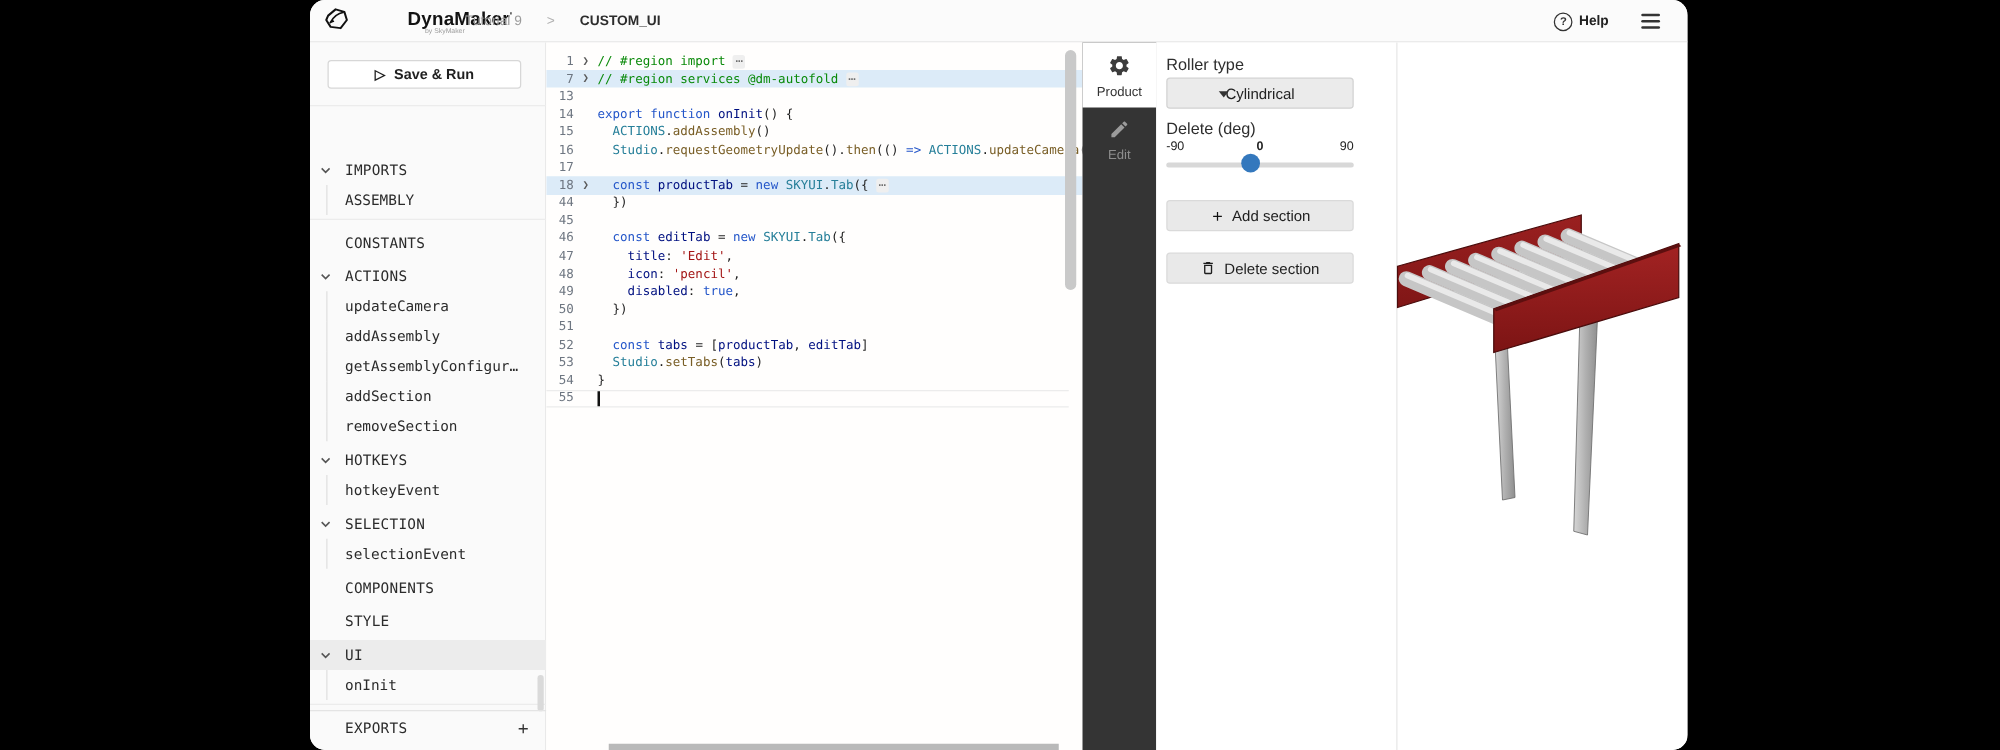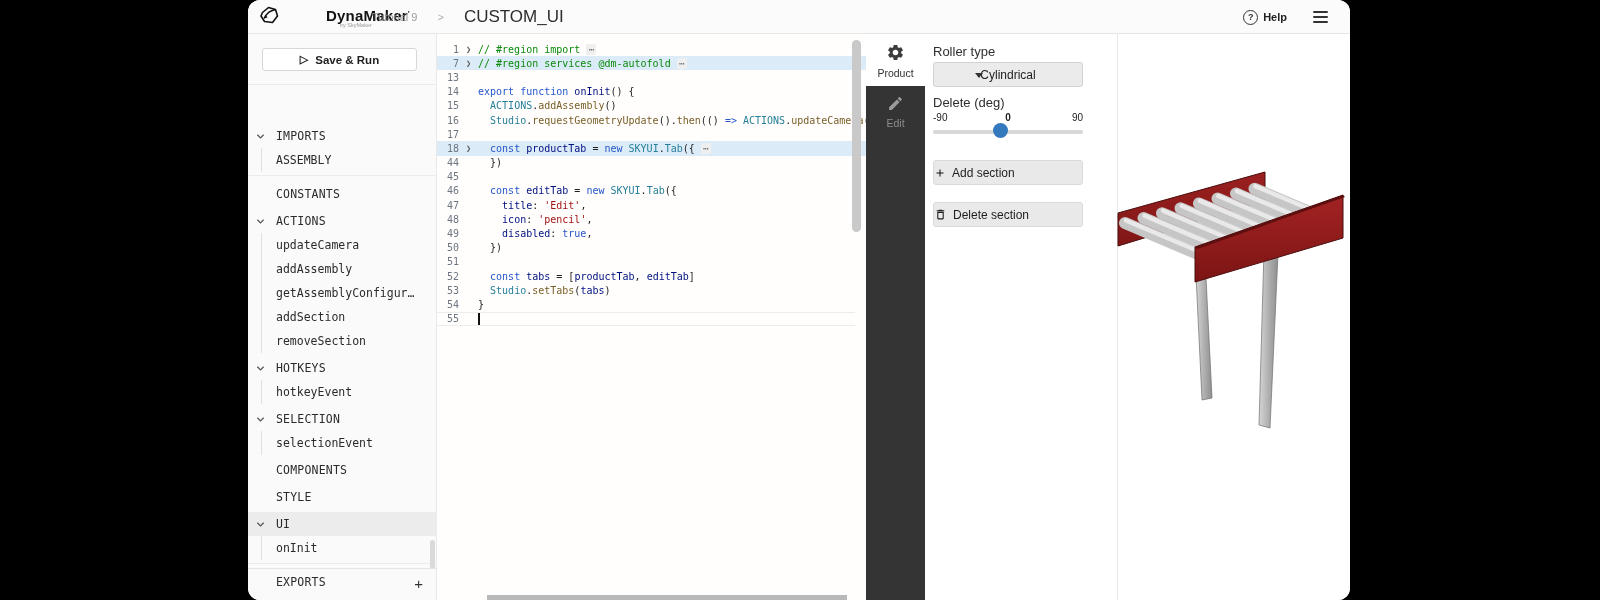--- a/index.html
+++ b/index.html
@@ -10,21 +10,21 @@
   
   .topbar{position:absolute;left:0;top:0;width:100%;height:34px;background:#fbfbfb;
     border-bottom:1px solid #e6e6e6;box-sizing:border-box;}
   .logo{position:absolute;left:10px;top:4px;display:flex;align-items:center;gap:6px;}
   .logo-name{font-size:15px;font-weight:bold;color:#121212;letter-spacing:.2px;position:relative;margin-left:40px;}
   .logo-name .tm{font-size:8px;position:relative;top:-5px;}
   .logo-sub{position:absolute;left:92px;top:22px;font-size:5.5px;color:#9a9a9a;}
   .crumbs{position:absolute;left:124px;top:0;height:34px;display:flex;align-items:center;gap:20px;}
   .crumb-parent{font-size:11px;color:#9b9b9b;}
   .crumb-sep{font-size:11px;color:#b0b0b0;}
-  .crumb-current{font-size:17px;color:#2d2d2d;font-weight:normal;}
+  .crumb-current{font-size:11px;color:#2d2d2d;font-weight:bold;}
   .top-right{position:absolute;right:22px;top:0;height:34px;display:flex;align-items:center;gap:26px;}
   .help{display:flex;align-items:center;gap:5px;cursor:pointer;}
   .help-circle{width:13px;height:13px;border:1.4px solid #333;border-radius:50%;display:flex;
     align-items:center;justify-content:center;font-size:9px;font-weight:bold;color:#333;}
   .help-label{font-size:11px;font-weight:bold;color:#222;}
   .burger{width:15px;display:flex;flex-direction:column;gap:3px;cursor:pointer;}
   .burger div{height:1.8px;background:#333;border-radius:1px;}
   
   .sidebar{position:absolute;left:0;top:34px;width:189px;height:566px;background:#fafafa;
     border-right:1px solid #e9e9e9;box-sizing:border-box;}
@@ -87,21 +87,21 @@
   .select .caret{position:absolute;right:9px;top:10px;width:0;height:0;background:none;
     border-left:4px solid transparent;border-right:4px solid transparent;border-top:5px solid #333;}
   .slider-labels{position:absolute;left:8px;top:78px;width:150px;height:12px;font-size:10px;color:#222;}
   .sl-min{position:absolute;left:0;}
   .sl-val{position:absolute;left:0;right:0;text-align:center;font-weight:bold;}
   .sl-max{position:absolute;right:0;}
   .slider-track{position:absolute;left:8px;top:96px;width:150px;height:4px;background:#d8d8d8;border-radius:2px;cursor:pointer;}
   .slider-handle{position:absolute;left:68px;top:89px;width:15px;height:15px;border-radius:50%;
     background:#3478bd;cursor:grab;}
   .p-btn{position:absolute;left:8px;width:150px;height:25px;background:#e9e9e9;border:1px solid #dadada;
-    border-radius:3px;box-sizing:border-box;display:flex;align-items:center;gap:6px;
+    border-radius:3px;box-sizing:border-box;display:flex;align-items:center;justify-content:center;gap:6px;
     font-size:12px;color:#1e1e1e;cursor:pointer;}
   .btn-add{top:126px;}
   .btn-del{top:168px;}
   
   .viewport{position:absolute;left:869px;top:34px;width:233px;height:566px;background:#fff;
     border-left:1px solid #e8e8e8;box-sizing:border-box;}
   .model-svg{position:absolute;left:869px;top:165px;}
 </style>
 </head>
 <body>

